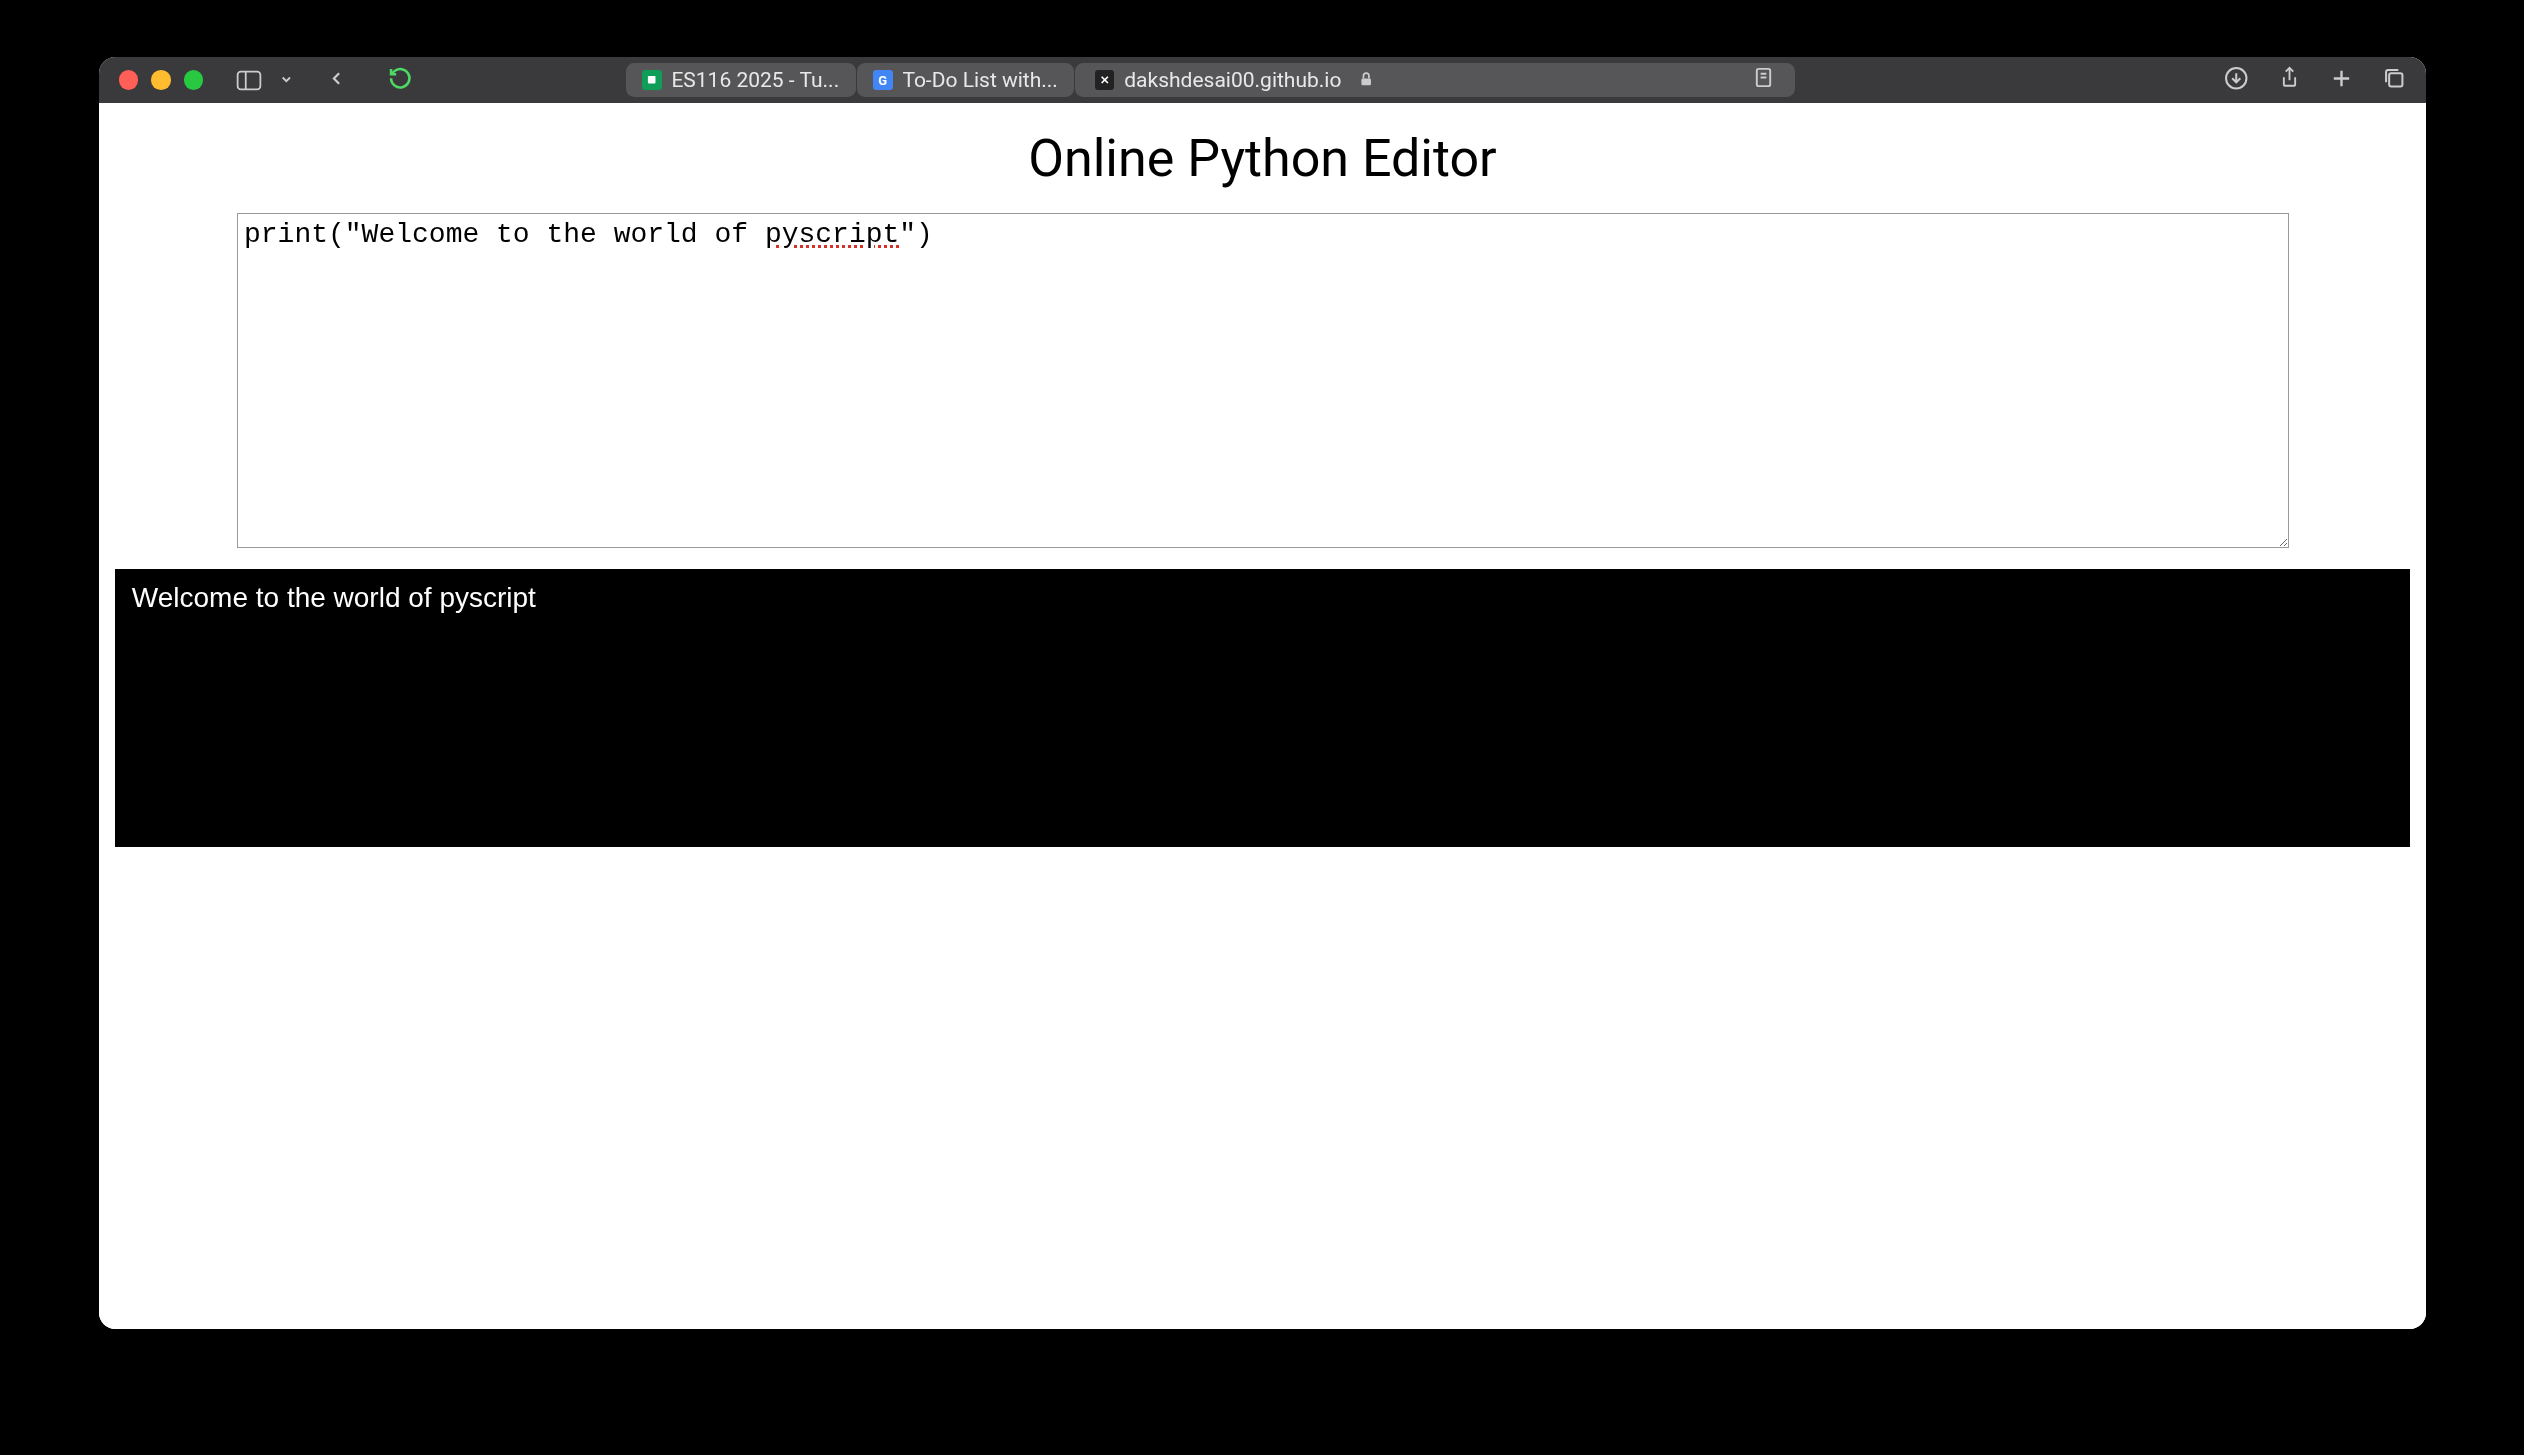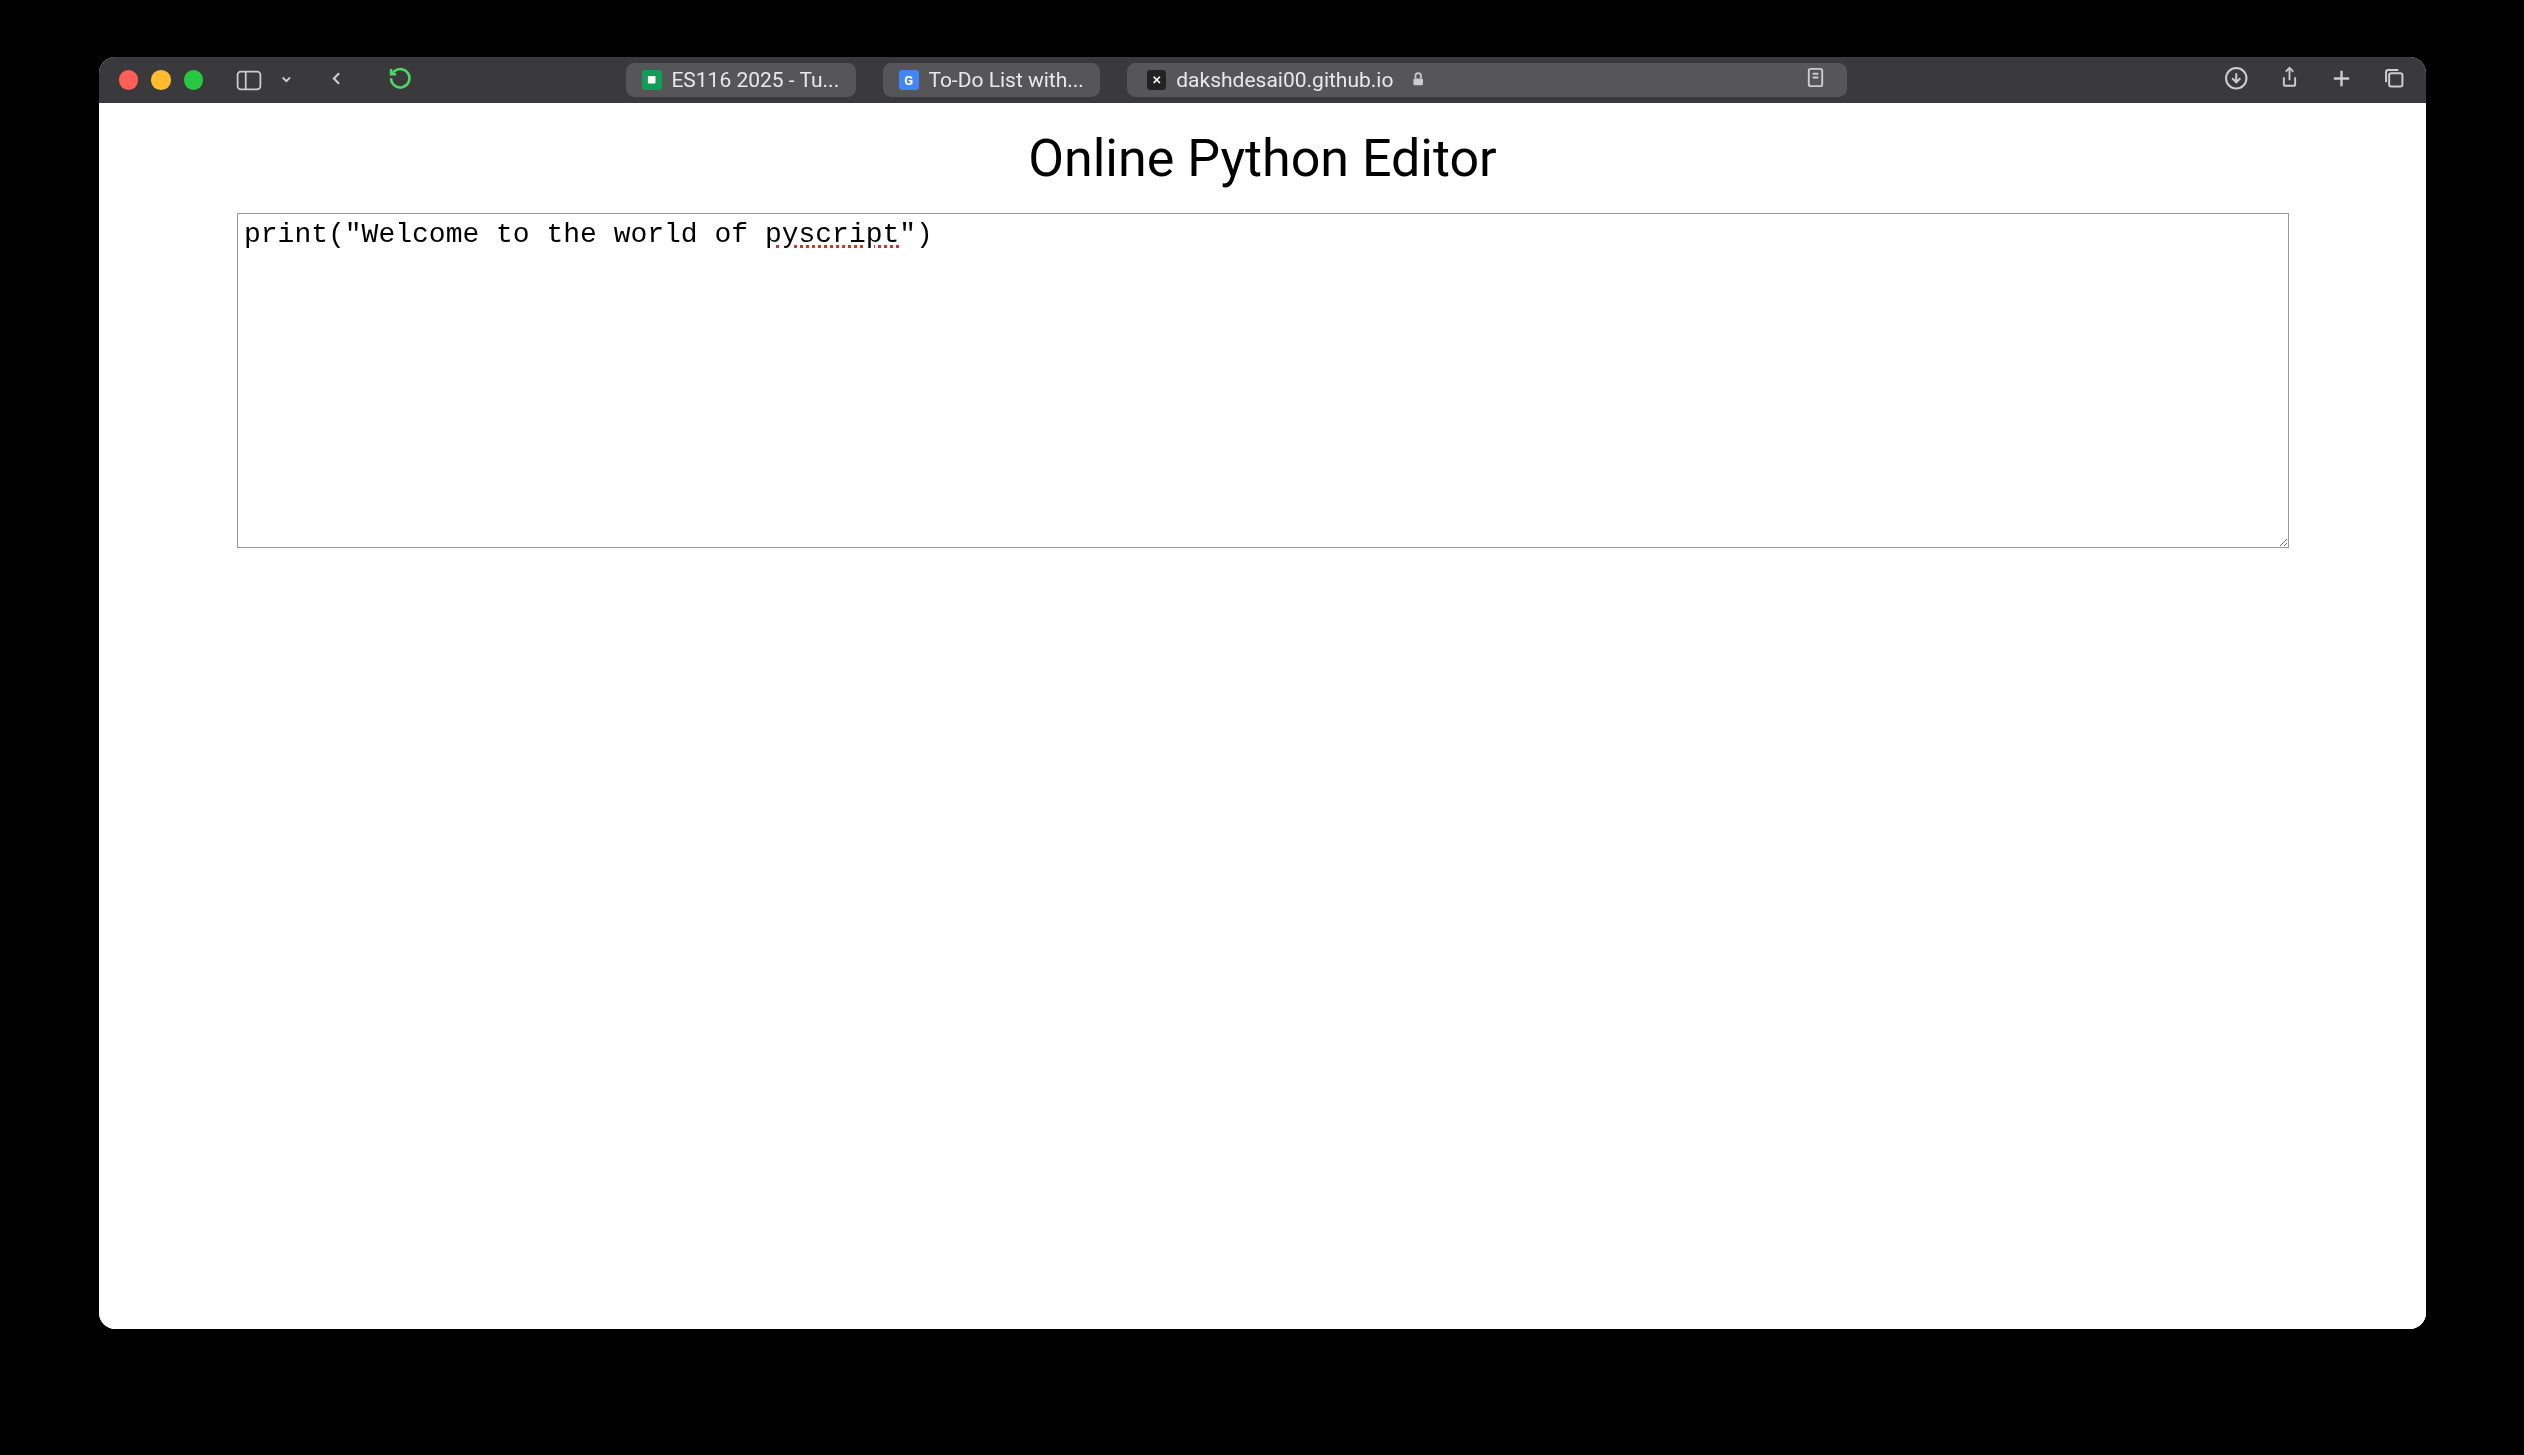--- a/index.html
+++ b/index.html
@@ -65,21 +65,21 @@
       color: #ccc;
       margin-left: 16.4px;
     }
     .reload-icon {
       color: #4cd964;
       margin-left: 24.5px;
     }
     .tabs-area {
       display: flex;
       align-items: center;
-      gap: 27px;
+      gap: 1px;
       margin-left: 213px;
       flex: 1;
     }
     .tab {
       background: #565658;
       border-radius: 8.2px;
       padding: 6.5px 16.4px;
       display: flex;
       align-items: center;
       gap: 9.8px;
@@ -286,15 +286,18 @@
 
   <div class="content">
     <h1 class="page-title">Online Python Editor</h1>
 
     <div class="editor-wrap">
       <div class="code-editor" contenteditable="true" style=""><span class="editable-text"><span>print("Welcome to the world of </span><span class="spellcheck-underline">pyscript</span><span>")</span></span></div>
     </div>
 
 
 
+    <div class="console-output">
+      <div>Welcome to the world of pyscript</div>
+    </div>
   </div>
 </div>
 
 
 </body></html>

